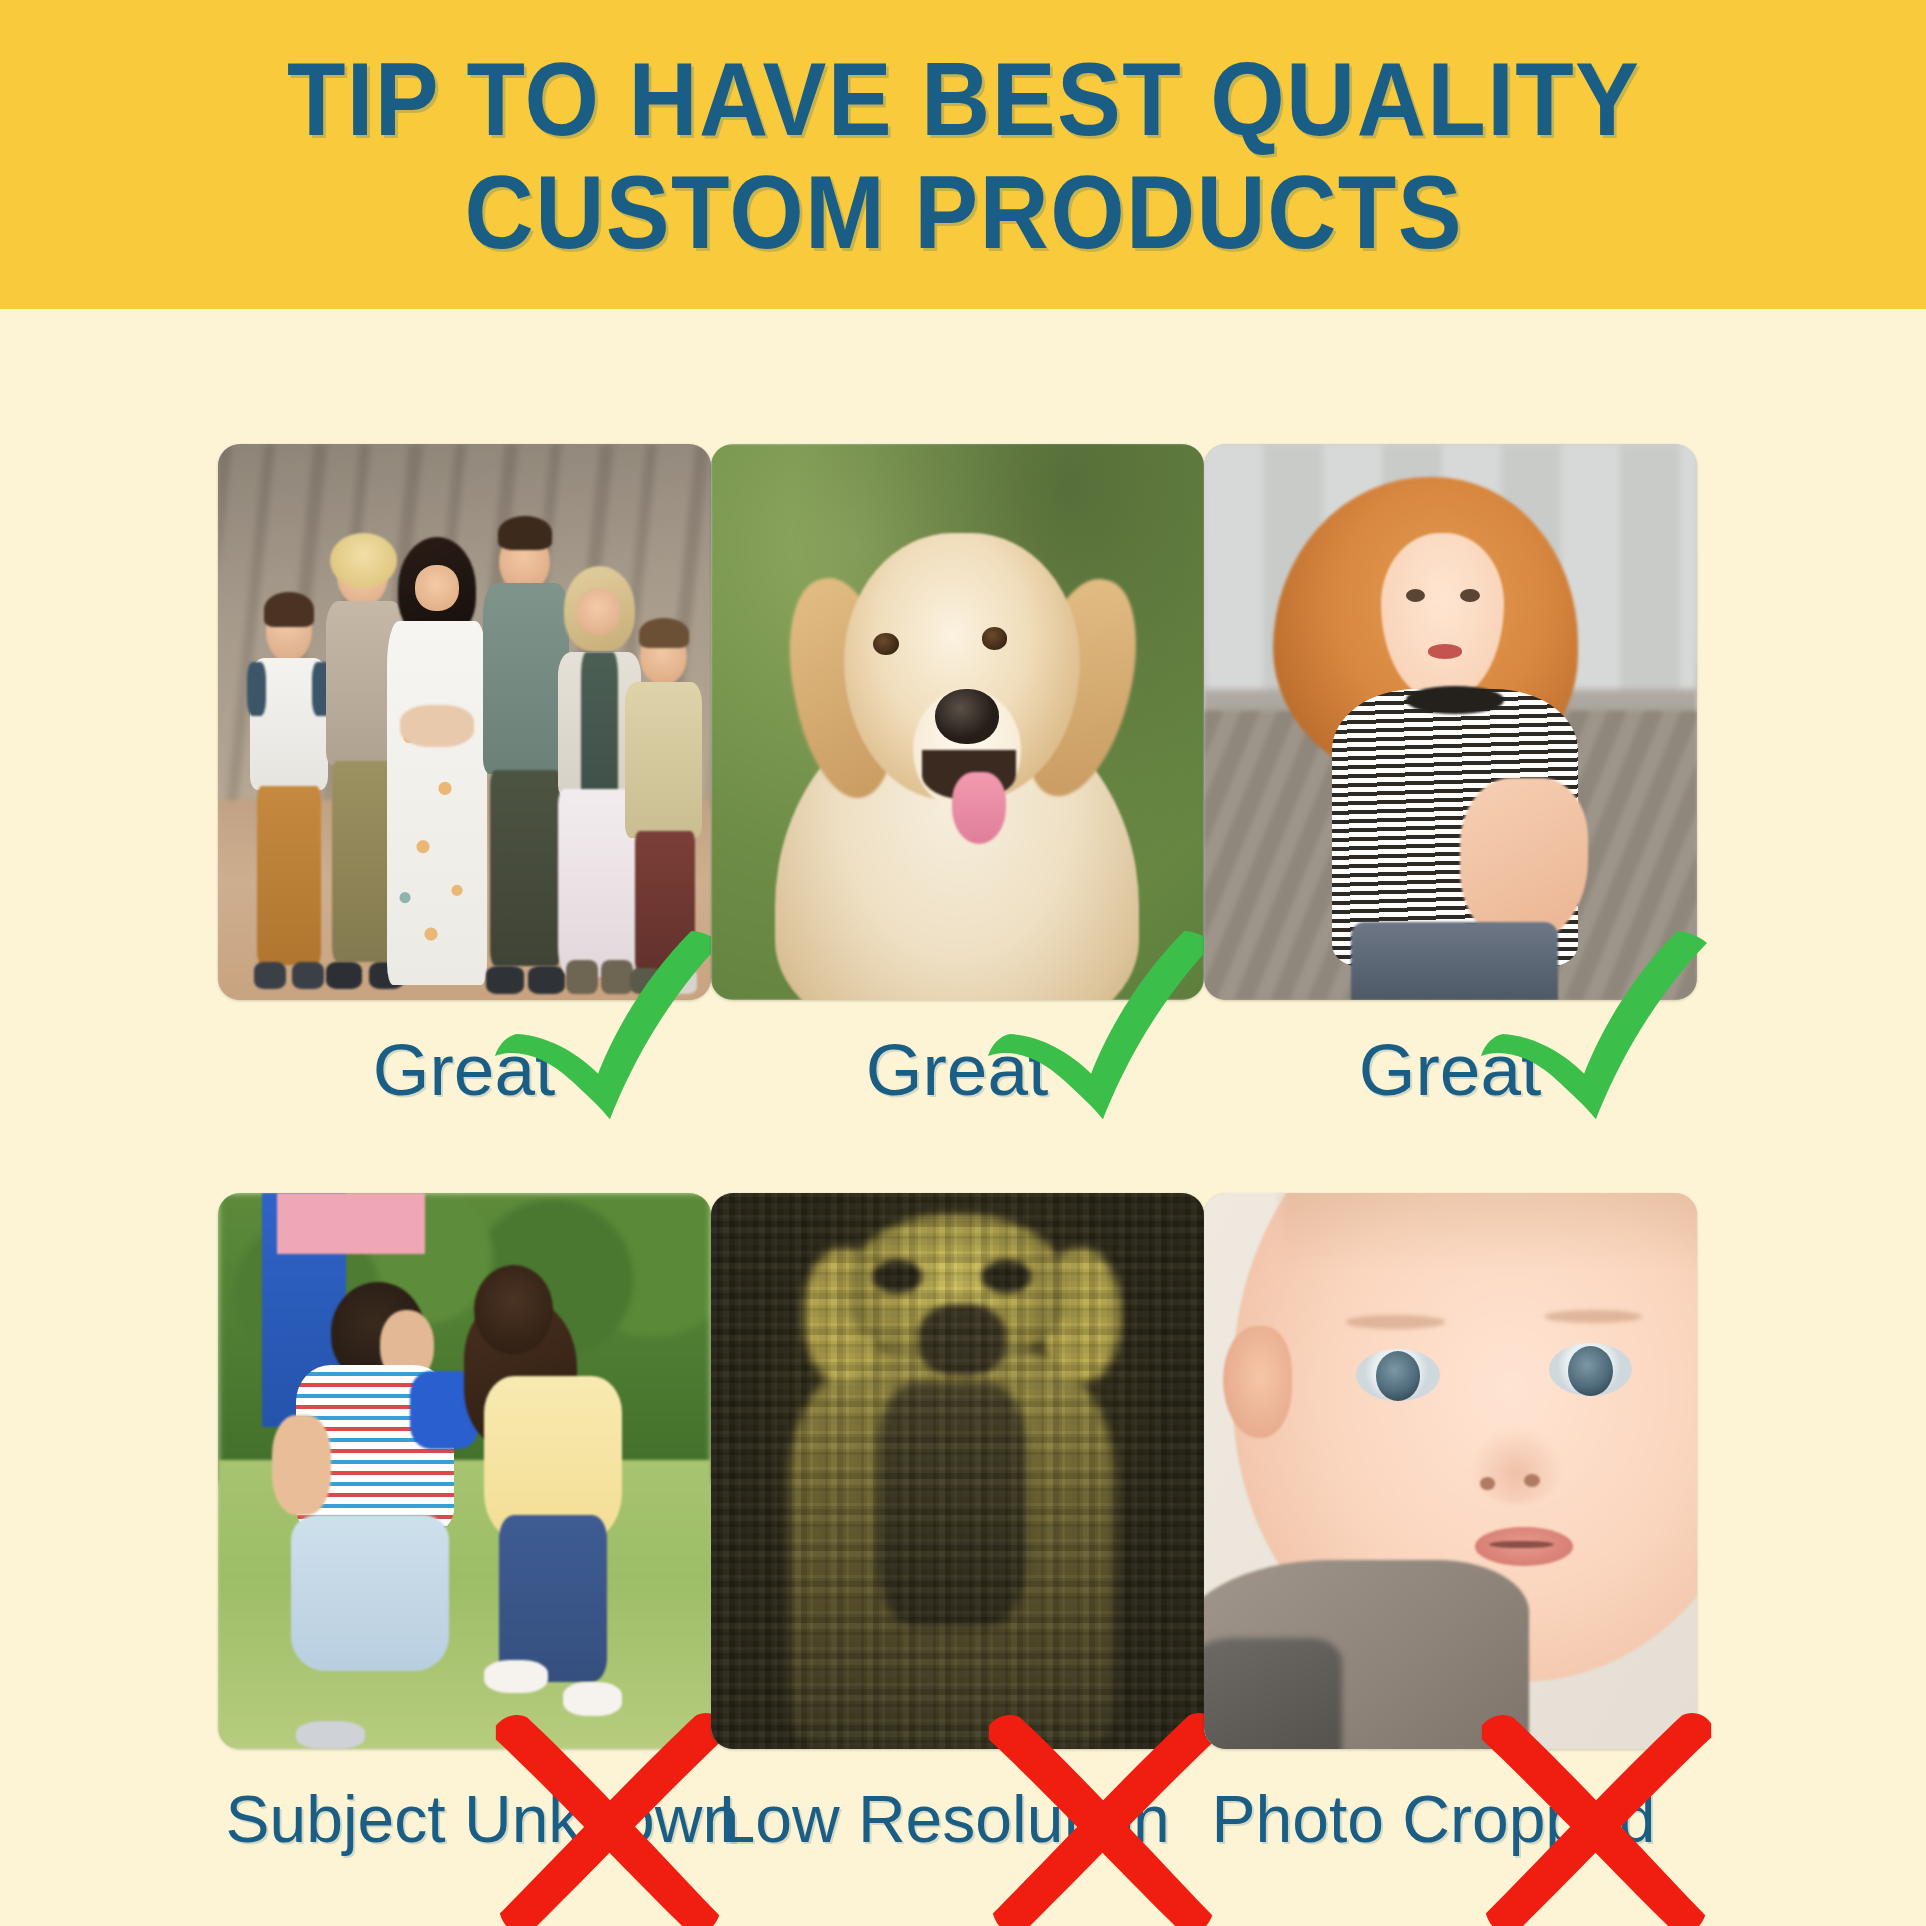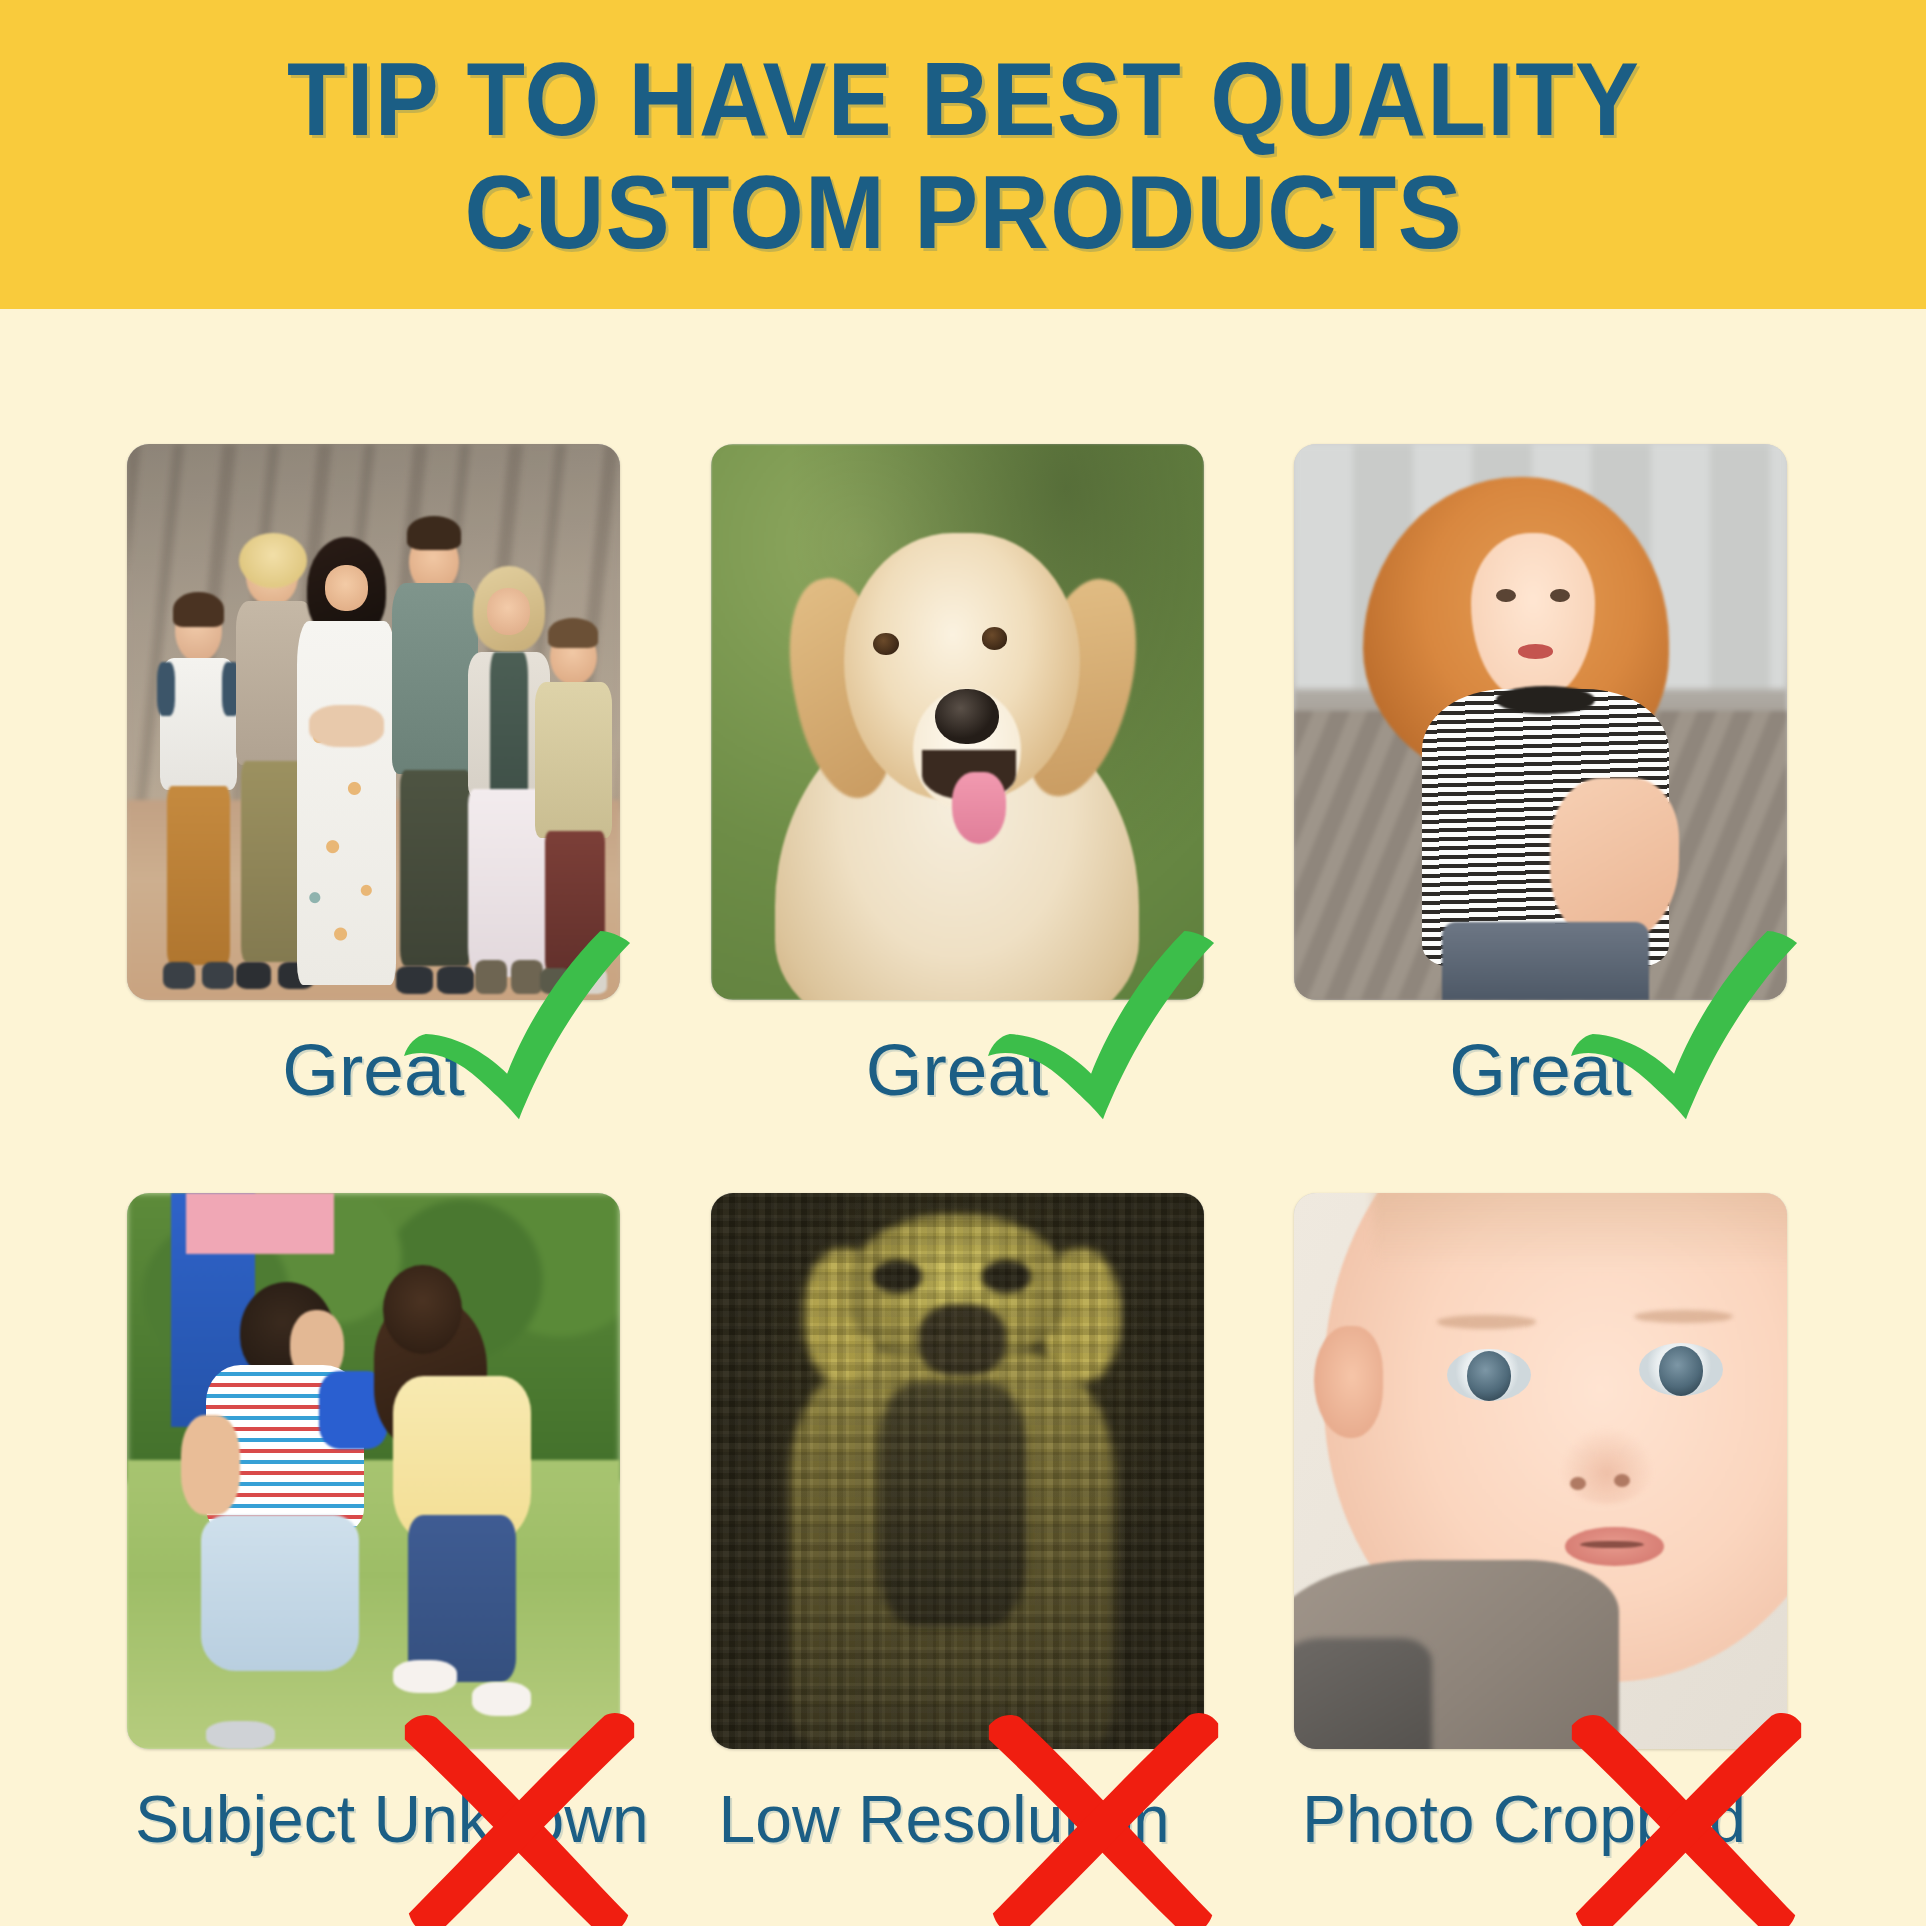--- a/index.html
+++ b/index.html
@@ -28,21 +28,21 @@
     text-align:center;
     transform:scaleX(0.93);
     text-shadow:3px 3px 0 rgba(27,94,133,.22);
     white-space:nowrap;
   }
   
   #grid{
     position:absolute;left:127px;top:444px;
     width:1660px;
   }
-  .row{display:flex;justify-content:space-between;}
+  .row{display:flex;justify-content:center;}
   .cell{width:493px;position:relative;}
   .photo{
     width:493px;height:556px;
     border-radius:22px;
     overflow:hidden;position:relative;
     background:#cfcfcf;
     box-shadow:0 1px 3px rgba(0,0,0,.18);
   }
 
   

